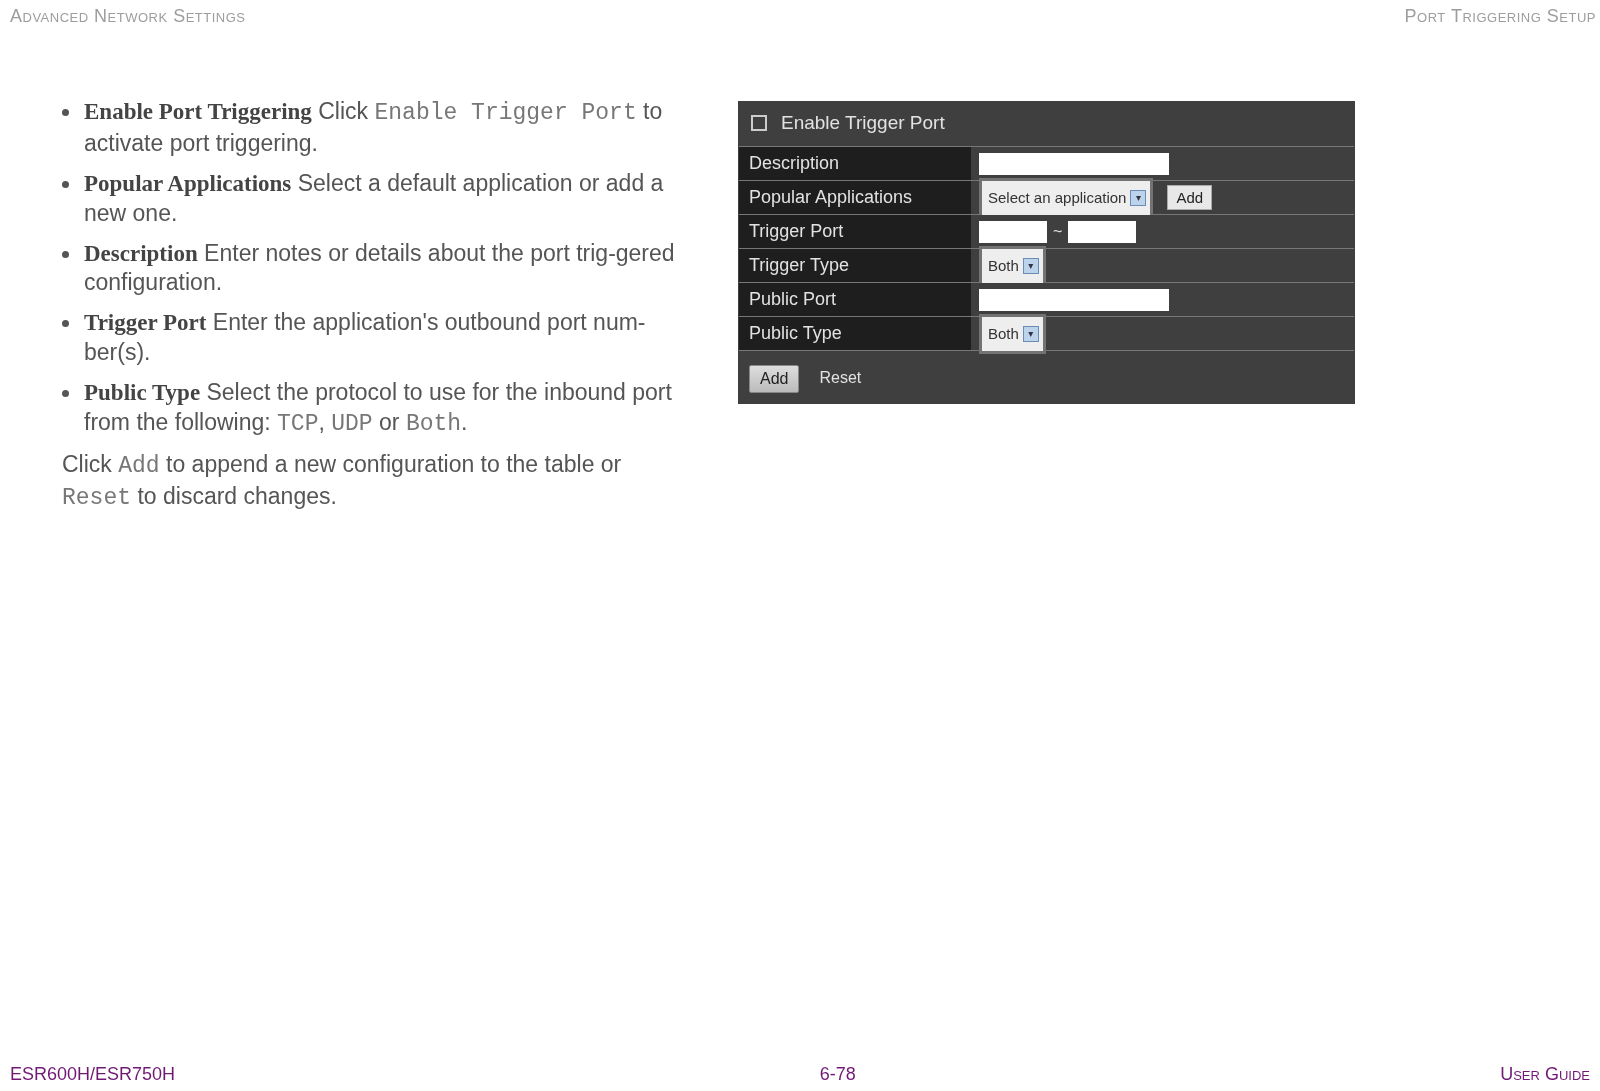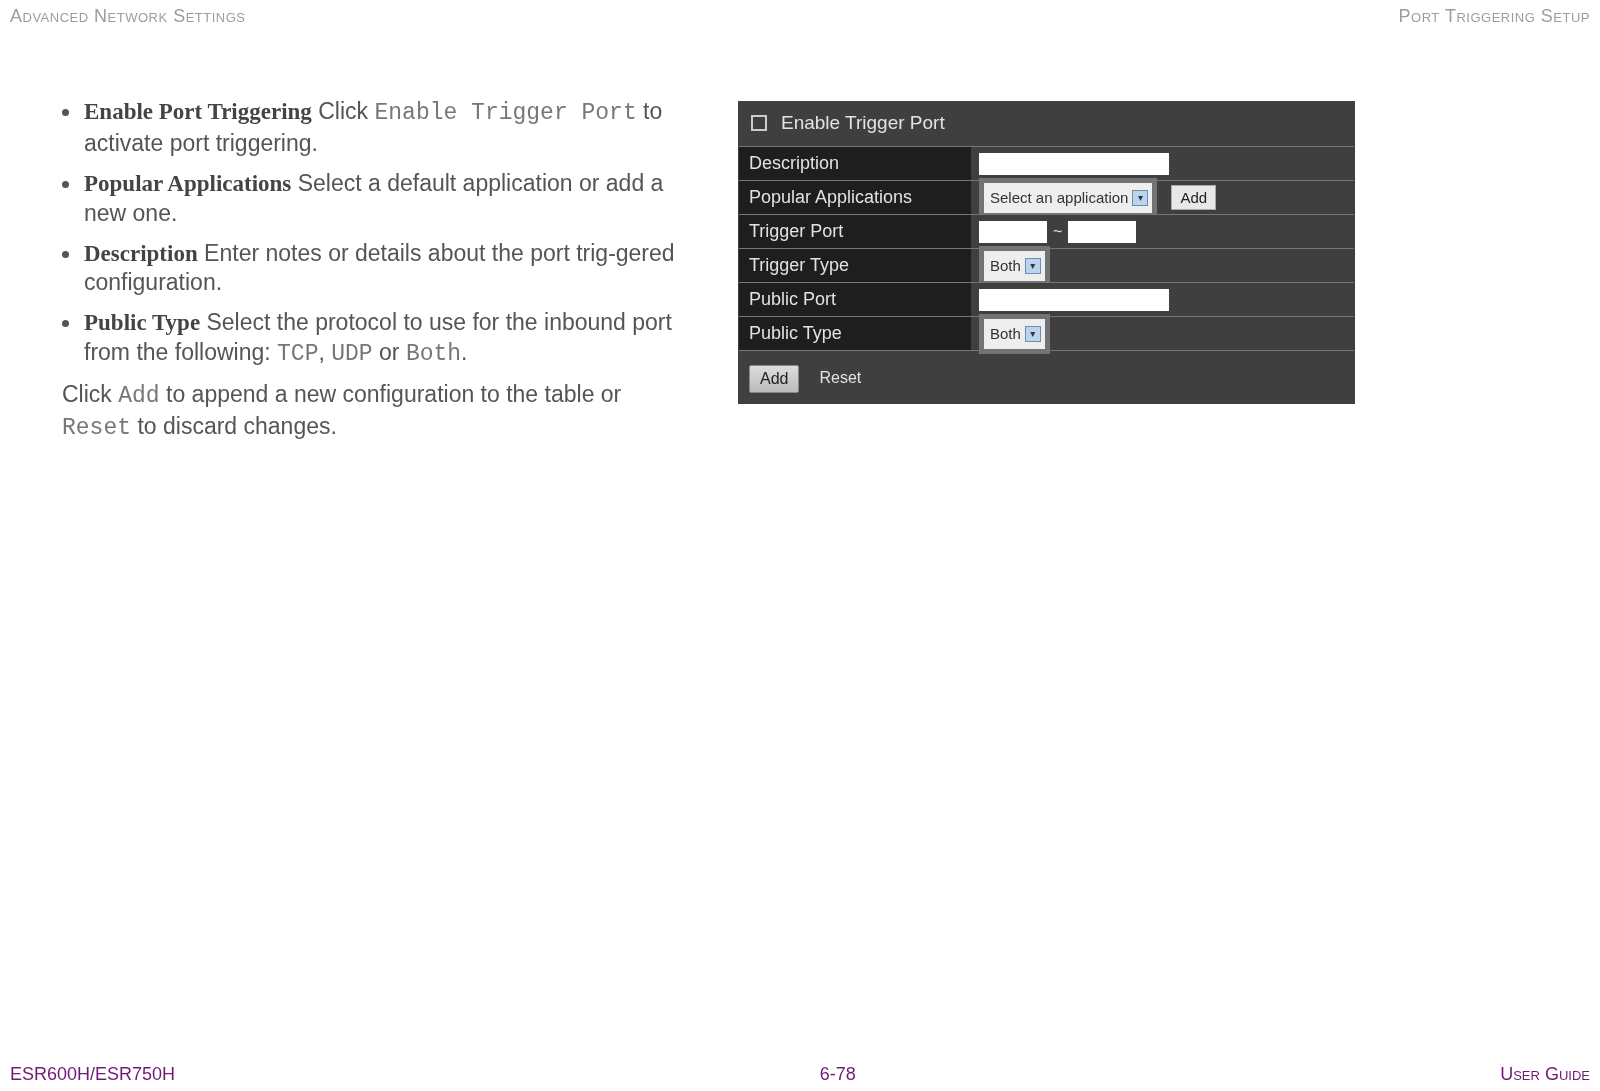--- a/index.html
+++ b/index.html
@@ -8,21 +8,21 @@
     width: 1600px;
     height: 1091px;
     font-family: Arial, Helvetica, sans-serif;
     color: #555;
     position: relative;
     background: #fff;
   }
   .page-header {
     display: flex;
     justify-content: space-between;
-    padding: 6px 10px 0 10px;
+    padding: 6px 4px 0 10px;
     font-size: 18px;
     font-variant: small-caps;
     letter-spacing: 0.5px;
     color: #9d9d9d;
   }
   .content {
     display: flex;
     padding: 70px 60px 0 48px;
   }
   .left-col {
@@ -116,21 +116,21 @@
     background: #fff;
     height: 22px;
     border: none;
   }
   .w-large { width: 190px; }
   .w-small { width: 68px; }
   .tilde { color: #e2e2e2; font-size: 16px; }
   .select-box {
     background: #eee;
     height: 40px;
-    border: 5px solid #737373;
+    border: 3px solid #737373;
     display: inline-flex;
     align-items: center;
     padding: 0 4px 0 6px;
     font-size: 15px;
     color: #333;
   }
   .select-arrow {
     width: 16px;
     height: 16px;
     background: #bcd3ec;
@@ -197,20 +197,23 @@
   <div class="left-col">
     <ul class="bullet-list">
       <li>
         <span class="term">Enable Port Triggering</span><span>  Click </span><span class="mono">Enable Trigger Port</span><span> to activate port triggering.</span>
       </li>
       <li>
         <span class="term">Popular Applications</span><span>  Select a default application or add a new one.</span>
       </li>
       <li>
         <span class="term">Description</span><span>  Enter notes or details about the port trig-gered configuration.</span>
+      </li>
+      <li>
+        <span class="term">Trigger Port</span><span>  Enter the application's outbound port num-ber(s).</span>
       </li>
       <li>
         <span class="term">Public Type</span><span>  Select the protocol to use for the inbound port from the following: </span><span class="mono">TCP</span><span>, </span><span class="mono">UDP</span><span> or </span><span class="mono">Both</span><span>.</span>
       </li>
     </ul>
     <div class="after-list">
       <span>Click </span><span class="mono">Add</span><span> to append a new configuration to the table or </span><br>
       <span class="mono">Reset</span><span> to discard changes.</span>
     </div>
   </div>

